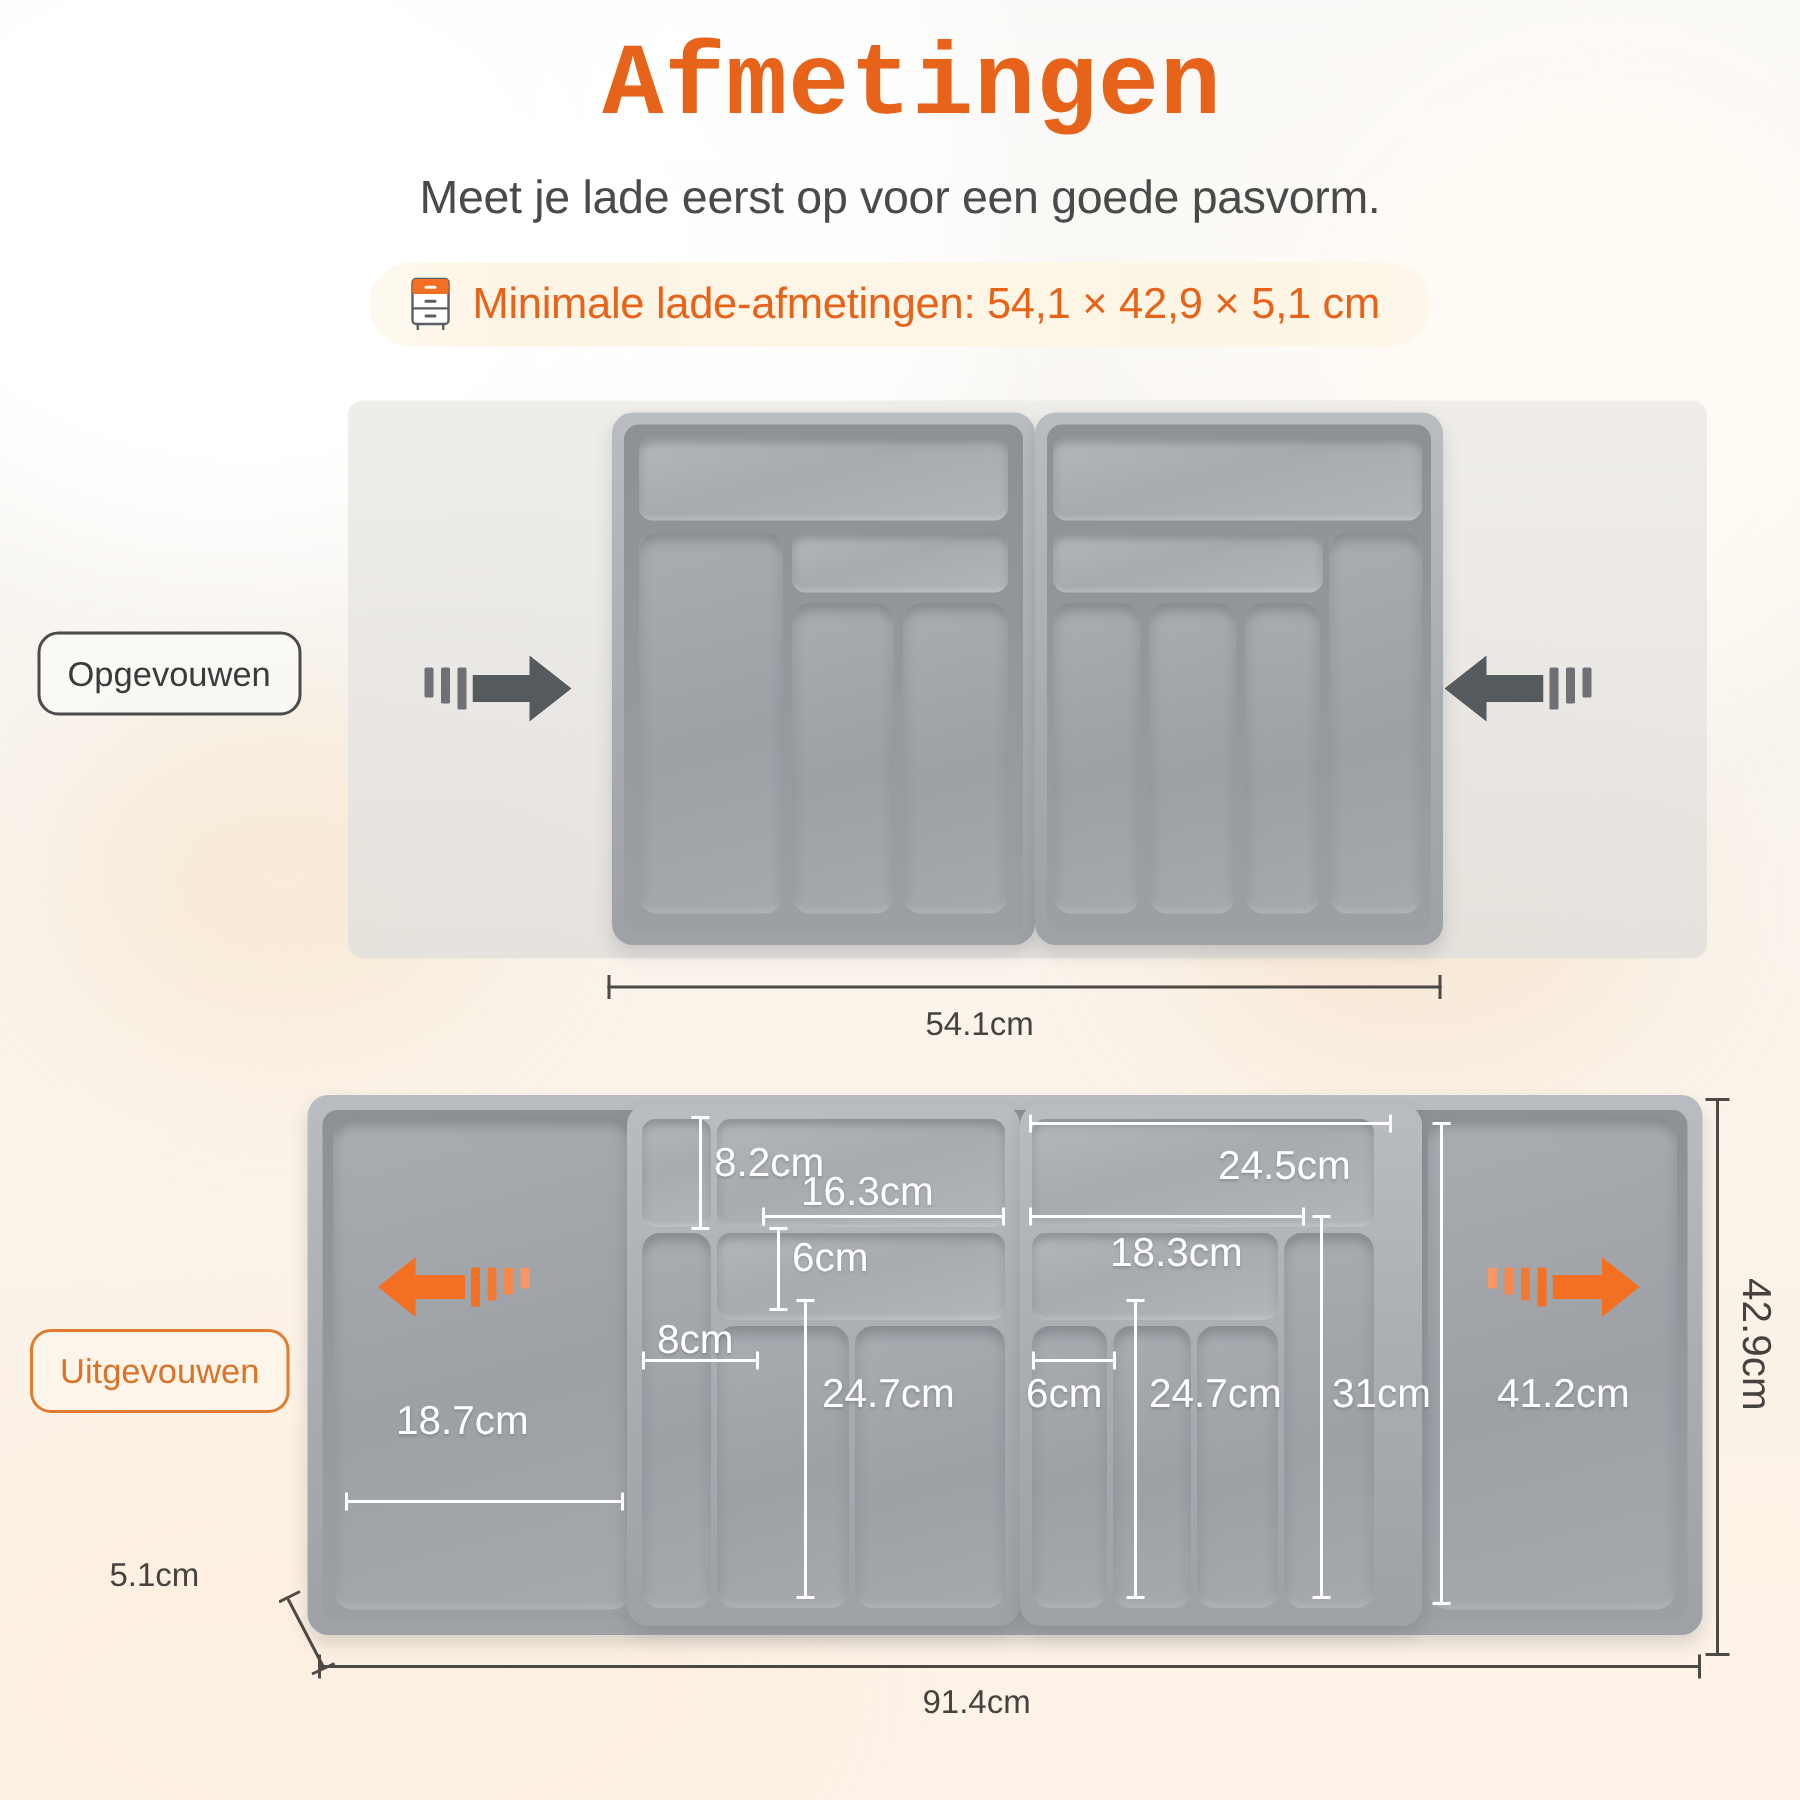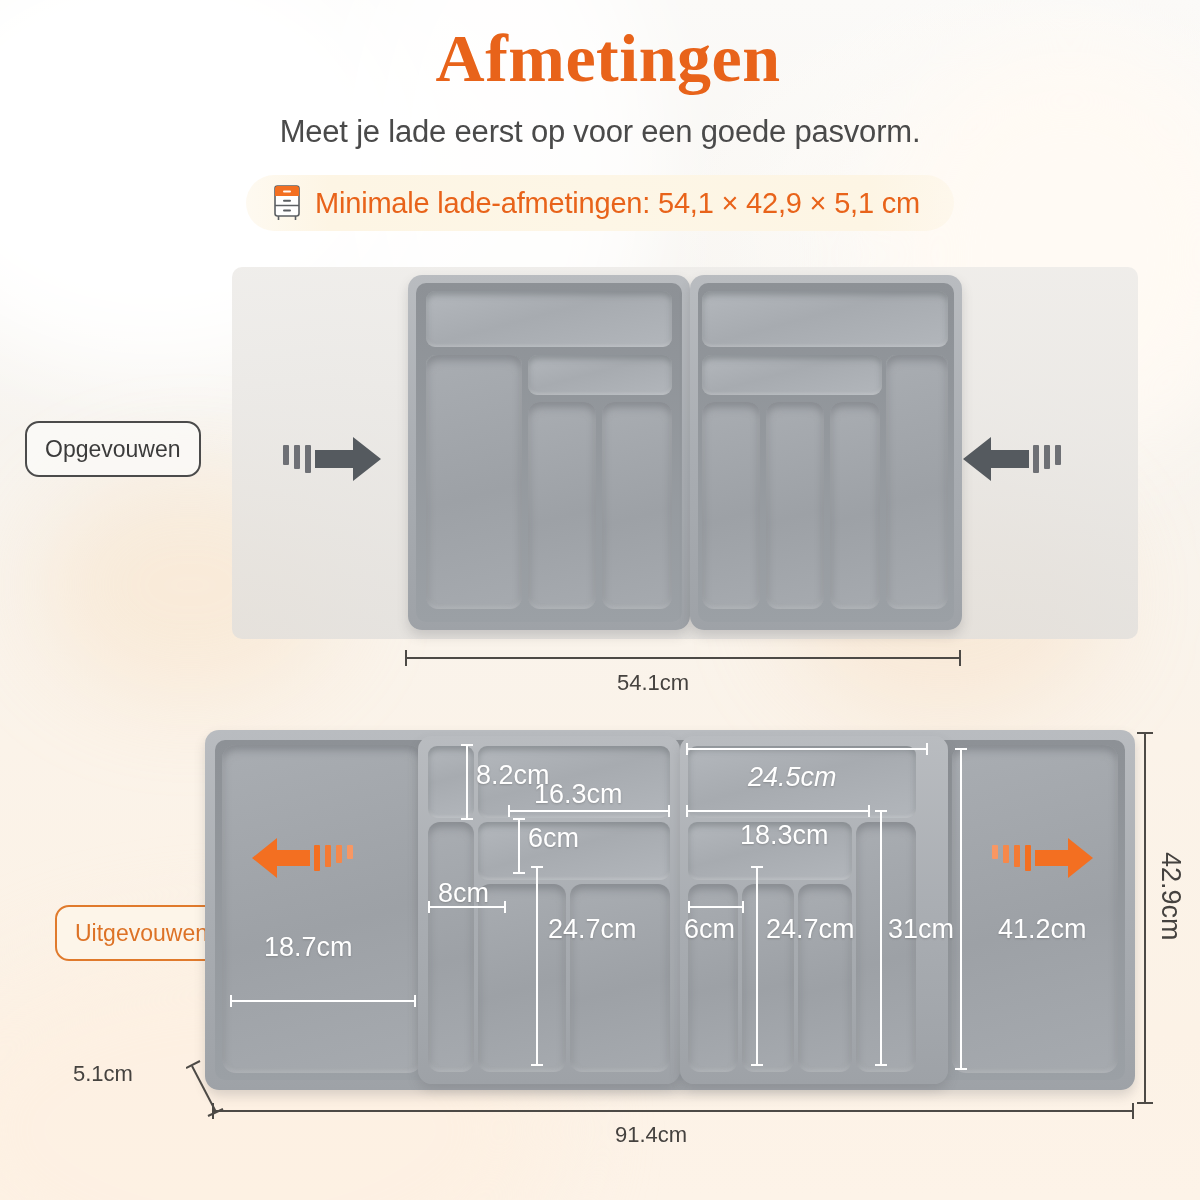--- a/index.html
+++ b/index.html
@@ -28,21 +28,21 @@
   .blob-b { left: 330px; top: -120px; width: 330px; height: 560px; background: rgba(255,255,255,.78); }
   .blob-c { right: -60px; top: 40px; width: 380px; height: 430px; background: rgba(255,250,243,.9); }
   .blob-d { left: 40px; top: 470px; width: 300px; height: 230px; background: rgba(248,214,176,.30); }
   .blob-e { right: 90px; top: 470px; width: 330px; height: 250px; background: rgba(246,210,170,.28); }
   .blob-f { left: -80px; bottom: -120px; width: 640px; height: 380px; background: rgba(253,240,226,.85); }
 
   
   .title {
     position: absolute; top: 24px; left: 0; width: 1200px;
     text-align: center;
-    font-family: Liberation Serif, serif;
+    font-family: Liberation Mono, monospace;
     font-weight: bold;
     font-size: 68px;
     letter-spacing: .5px;
     color: #e8631a;
     line-height: 1;
     padding-left: 16px;
   }
   .subtitle {
     position: absolute; top: 114px; left: 0; width: 1200px;
     text-align: center;
@@ -68,21 +68,21 @@
   .badge {
     position: absolute;
     display: flex; align-items: center; justify-content: center;
     border-radius: 14px;
     font-size: 23px;
     padding: 12px 18px;
     height: 56px;
     background: rgba(250,249,247,.85);
   }
   .badge-folded { left: 25px; top: 421px; border: 2px solid #4b4b4b; color: #3b3b3b; }
-  .badge-expanded { left: 20px; top: 905px; border: 2px solid #e07a2c; color: #dd7226; background: rgba(253,245,233,.9); margin-left: 35px; }
+  .badge-expanded { left: 20px; top: 886px; border: 2px solid #e07a2c; color: #dd7226; background: rgba(253,245,233,.9); }
 
   
   .ghost {
     position: absolute;
     background: linear-gradient(180deg, rgba(236,234,231,.88), rgba(228,226,223,.8));
     border-radius: 10px;
   }
 
   .tray-body {
     position: absolute;
@@ -324,21 +324,21 @@
     <div class="w-line-v" style="left:518px; top:818px; height:56px;"></div>
     <div class="w-label" style="left:528px; top:823px;">6cm</div>
 
     <div class="w-line-h" style="left:428px; top:906px; width:78px;"></div>
     <div class="w-label" style="left:438px; top:878px;">8cm</div>
 
     <div class="w-line-v" style="left:536px; top:866px; height:200px;"></div>
     <div class="w-label" style="left:548px; top:914px;">24.7cm</div>
 
     <div class="w-line-h" style="left:686px; top:748px; width:242px;"></div>
-    <div class="w-label" style="left:748px; top:762px;font-style:italic;">24.5cm</div>
+    <div class="w-label" style="left:812px; top:762px;">24.5cm</div>
 
     <div class="w-line-h" style="left:686px; top:810px; width:184px;"></div>
     <div class="w-label" style="left:740px; top:820px;">18.3cm</div>
 
     <div class="w-line-h" style="left:688px; top:906px; width:56px;"></div>
     <div class="w-label" style="left:684px; top:914px;">6cm</div>
 
     <div class="w-line-v" style="left:756px; top:866px; height:200px;"></div>
     <div class="w-label" style="left:766px; top:914px;">24.7cm</div>
 
@@ -354,16 +354,16 @@
     <div class="m-line-h" style="left:212px; top:1110px; width:922px;"></div>
     <div class="m-label-dark" style="left:615px; top:1122px;">91.4cm</div>
 
     <div class="depth-line" style="left:186px; top:1058px;">
       <svg width="46" height="62" viewBox="0 0 46 62" aria-hidden="true">
         <line x1="6" y1="8" x2="30" y2="54" stroke="#4d4a46" stroke-width="2"></line>
         <line x1="0" y1="10" x2="14" y2="3" stroke="#4d4a46" stroke-width="2"></line>
         <line x1="22" y1="58" x2="37" y2="51" stroke="#4d4a46" stroke-width="2"></line>
       </svg>
     </div>
-    <div class="m-label-dark" style="left:73px; top:1061px;">5.1cm</div>
+    <div class="m-label-dark" style="left:73px; top:1037px;">5.1cm</div>
   </div>
 
 </div>
 
 </body></html>

